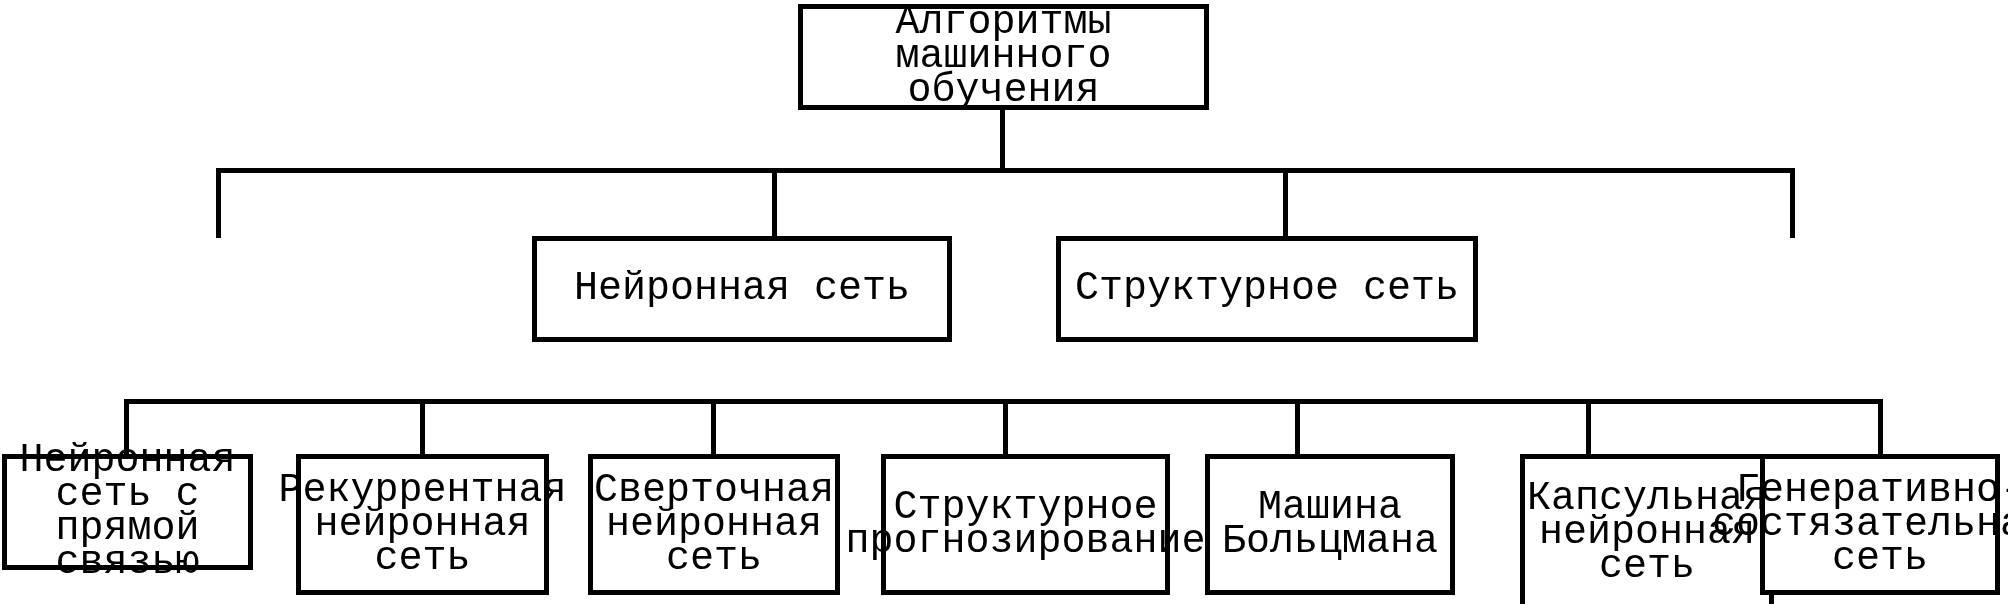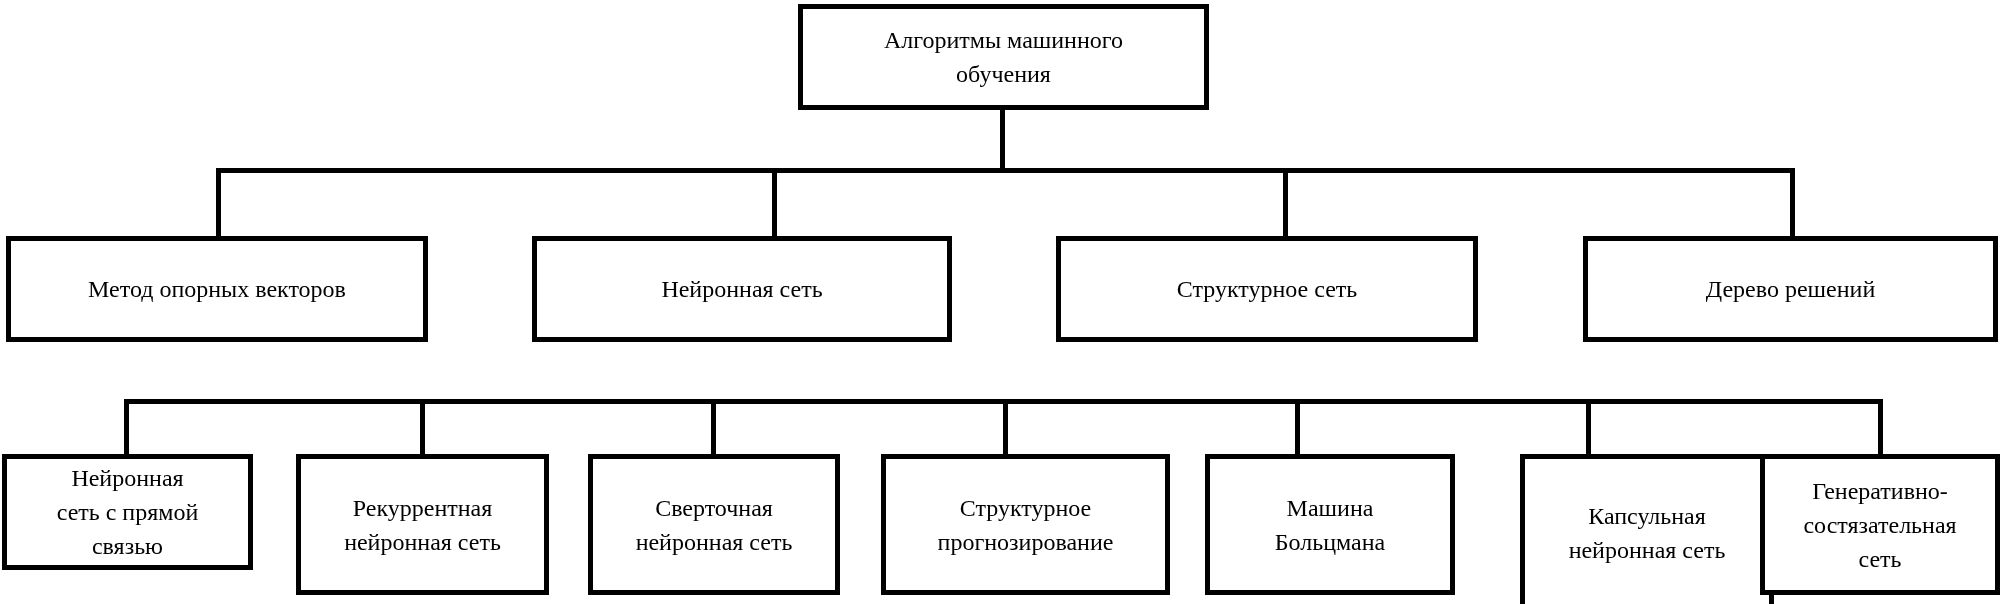--- a/index.html
+++ b/index.html
@@ -21,22 +21,22 @@
     position: absolute;
     box-sizing: border-box;
     border: 5px solid var(--line);
     background: var(--fill);
     display: flex;
     align-items: center;
     justify-content: center;
     text-align: center;
   }
   .label {
-    font-family: Liberation Serif, serif;
-    font-size: 24px;
+    font-family: Liberation Mono, monospace;
+    font-size: 40px;
     line-height: 34px;
     color: var(--text);
     white-space: pre-line;
   }
   .hline, .vline {
     position: absolute;
     background: var(--line);
   }
 </style>
 </head>
@@ -49,31 +49,25 @@
 обучения</span>
   </div>
 
   <div class="vline" style="left:1000px; top:108px; width:5px; height:64px;"></div>
   <div class="hline" style="left:216px; top:168px; width:1579px; height:5px;"></div>
   <div class="vline" style="left:216px; top:168px; width:5px; height:70px;"></div>
   <div class="vline" style="left:772px; top:168px; width:5px; height:70px;"></div>
   <div class="vline" style="left:1283px; top:168px; width:5px; height:70px;"></div>
   <div class="vline" style="left:1790px; top:168px; width:5px; height:70px;"></div>
 
-  <div class="node" style="left:6px; top:236px; width:422px; height:106px;">
-    <span class="label">Метод опорных векторов</span>
-  </div>
   <div class="node" style="left:532px; top:236px; width:420px; height:106px;">
     <span class="label">Нейронная сеть</span>
   </div>
   <div class="node" style="left:1056px; top:236px; width:422px; height:106px;">
     <span class="label">Структурное сеть</span>
-  </div>
-  <div class="node" style="left:1583px; top:236px; width:415px; height:106px;">
-    <span class="label">Дерево решений</span>
   </div>
 
   <div class="hline" style="left:124px; top:399px; width:1759px; height:5px;"></div>
   <div class="vline" style="left:124px; top:399px; width:5px; height:58px;"></div>
   <div class="vline" style="left:420px; top:399px; width:5px; height:58px;"></div>
   <div class="vline" style="left:711px; top:399px; width:5px; height:58px;"></div>
   <div class="vline" style="left:1003px; top:399px; width:5px; height:58px;"></div>
   <div class="vline" style="left:1295px; top:399px; width:5px; height:58px;"></div>
   <div class="vline" style="left:1586px; top:399px; width:5px; height:58px;"></div>
   <div class="vline" style="left:1878px; top:399px; width:5px; height:58px;"></div>

